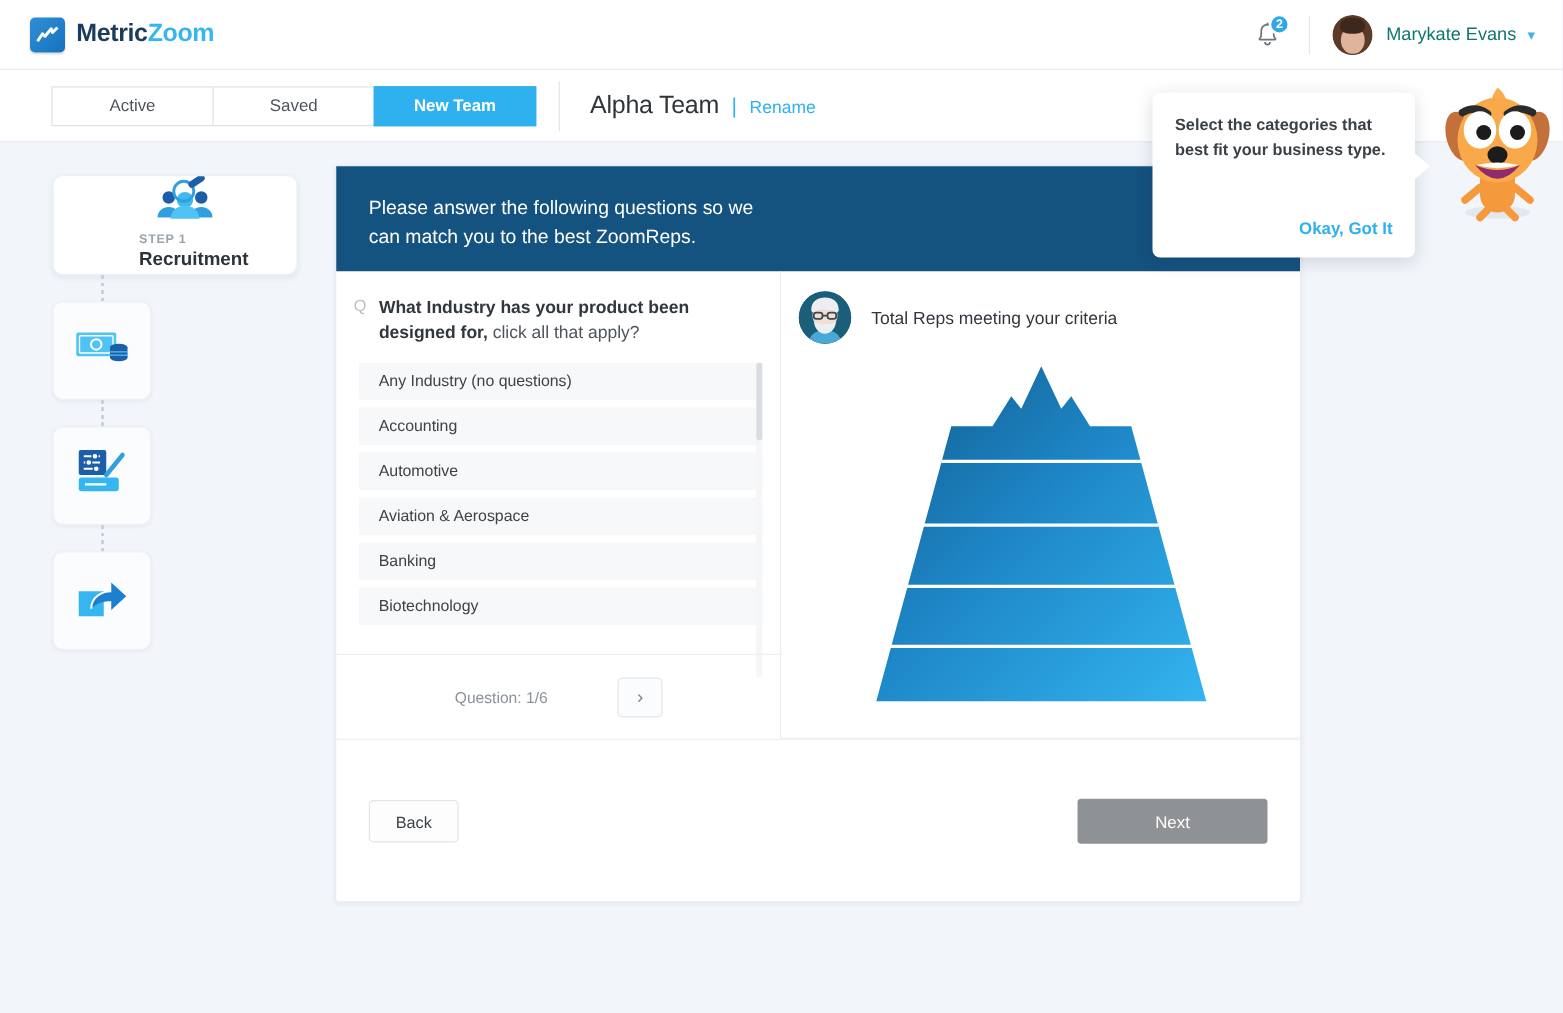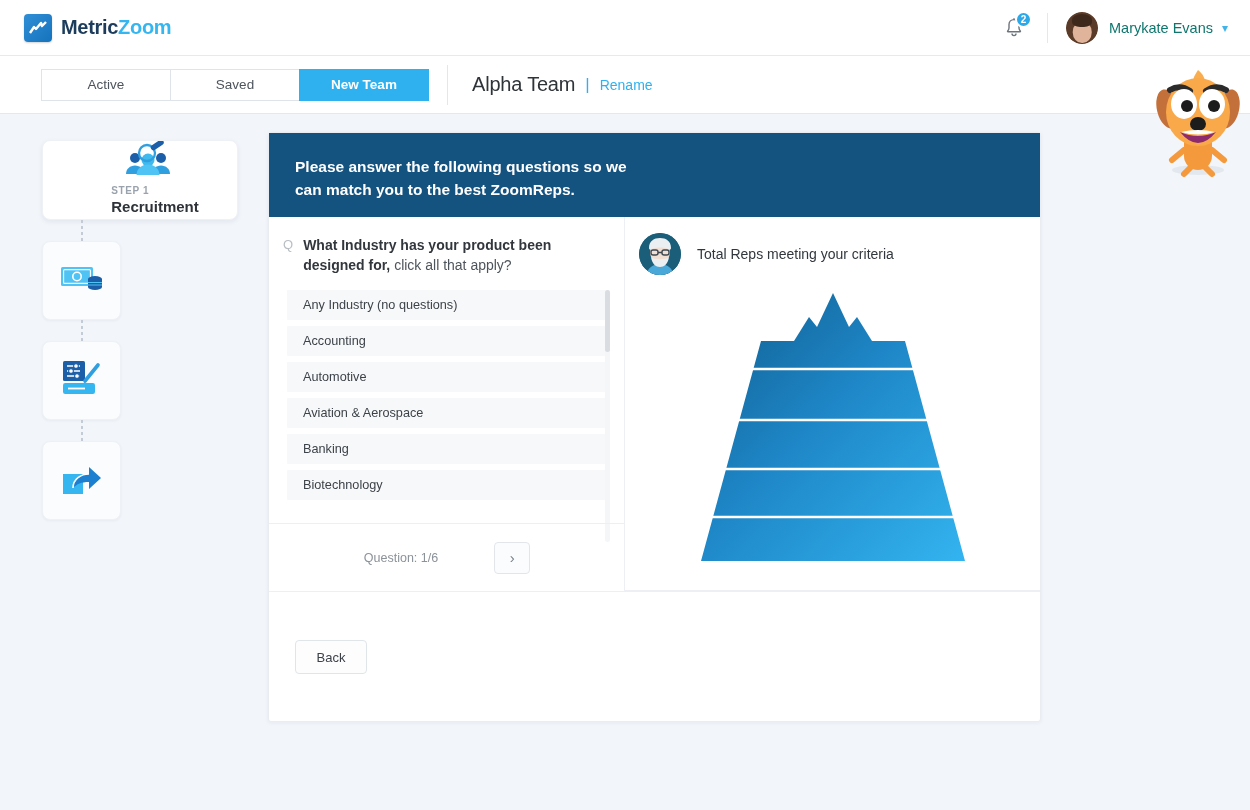--- a/index.html
+++ b/index.html
@@ -94,21 +94,21 @@
   }
 
   
   .card {
     position: absolute; left: 268px; top: 132px; width: 773px; height: 590px;
     background: #ffffff; border: 1px solid #e9edf2; border-radius: 3px;
     box-shadow: 0 1px 4px rgba(30,50,80,.06);
   }
   .card-banner {
     height: 84px; background: #14527f; color: #ffffff;
-    padding: 22px 26px 0 26px; font-size: 15.5px; font-weight: bold; line-height: 1.5;
+    padding: 22px 26px 0 26px; font-size: 15.5px; font-weight: normal; line-height: 1.5;
   }
   .card-body { display: flex; height: 374px; }
   .left-pane { width: 356px; border-right: 1px solid #eceff3; position: relative; }
   .question-row { display: flex; padding: 18px 18px 14px 14px; }
   .q-mark { color: #b9bec4; font-size: 13px; margin-right: 10px; margin-top: 2px; }
   .q-text { font-size: 14px; color: #32373d; line-height: 1.45; }
   .q-text b { font-weight: bold; }
   .q-text span { color: #4e545b; font-weight: normal; }
 
   .opt-list { margin: 0 14px 0 18px; position: relative; height: 252px; overflow: hidden; }
@@ -364,23 +364,28 @@
             <path d="M97 190 L319 190" stroke="#ffffff" stroke-width="2.6"></path>
             <path d="M83 238 L333 238" stroke="#ffffff" stroke-width="2.6"></path>
           </svg>
         </div>
         <div class="pane-rule"></div>
       </div>
     </div>
 
     <div class="card-footer">
       <div class="btn-back">Back</div>
-    </div>
-  </div>
-
+      <div class="btn-next">Next</div>
+    </div>
+  </div>
+
+  <div class="tooltip">
+    <div class="tt-text">Select the categories that best fit your business type.</div>
+    <div class="tt-ok">Okay, Got It</div>
+  </div>
 
   <div class="mascot">
     <svg width="96" height="116" viewBox="0 0 96 116">
       <ellipse cx="48" cy="106" rx="26" ry="5" fill="#e3e8ee"></ellipse>
 
       <path d="M34 70 h28 v22 a14 14 0 0 1 -28 0 z" fill="#f59a3c"></path>
       <path d="M34 86 l-12 10 M62 86 l12 10" stroke="#f59a3c" stroke-width="6" stroke-linecap="round"></path>
       <path d="M40 104 l-6 6 M56 104 l6 6" stroke="#f59a3c" stroke-width="6" stroke-linecap="round"></path>
 
       <path d="M48 6 C44 12 42 16 44 20 L54 20 C56 15 53 10 48 6 Z" fill="#f9ad4e"></path>

